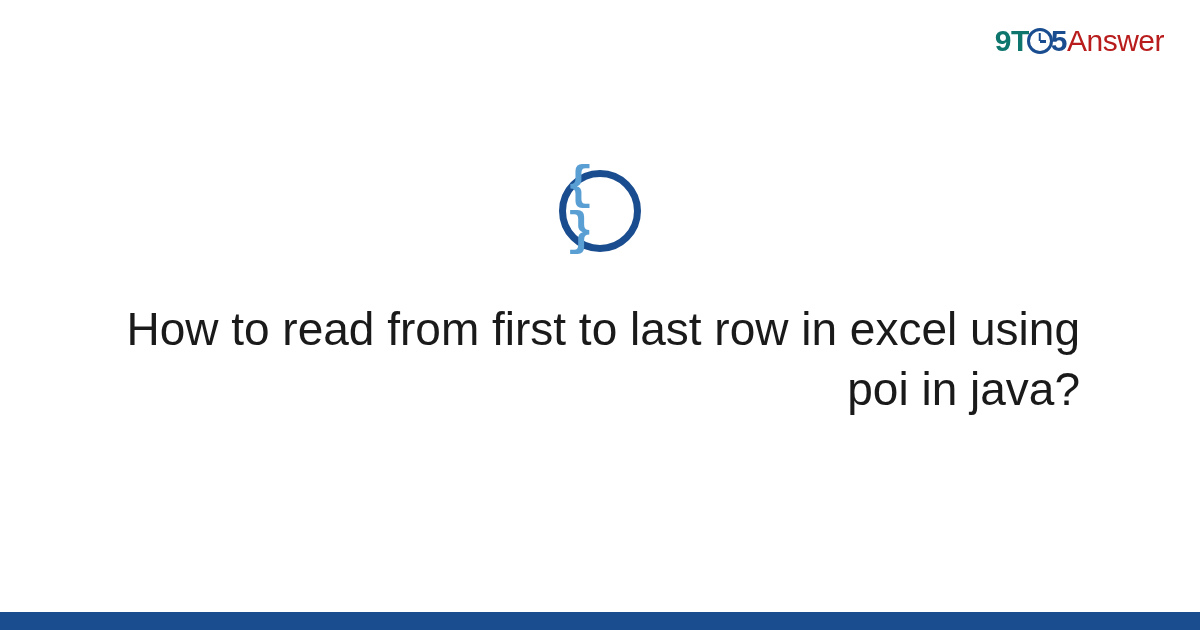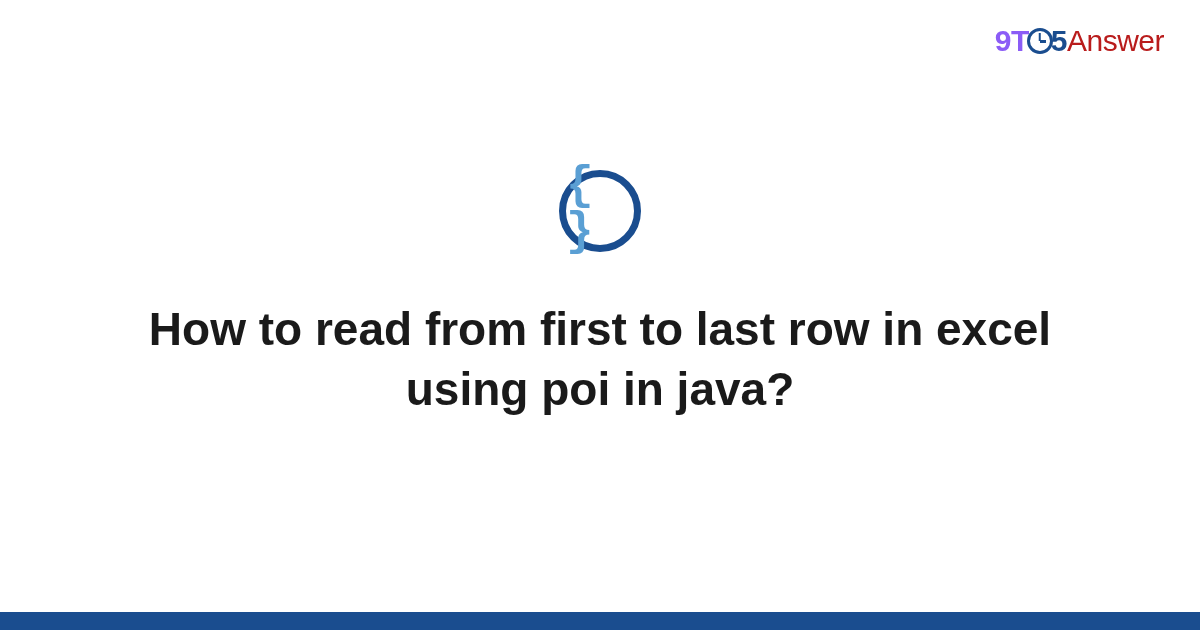--- a/index.html
+++ b/index.html
@@ -17,21 +17,21 @@
     }
     .logo {
       position: absolute;
       top: 24px;
       right: 36px;
       font-size: 30px;
       font-weight: 600;
       letter-spacing: -0.5px;
     }
     .logo-9t {
-      color: #8b5cf6;
+      color: #0f766e;
     }
     .logo-clock {
       display: inline-flex;
       align-items: center;
       justify-content: center;
       width: 26px;
       height: 26px;
       border: 3px solid #1a4d8f;
       border-radius: 50%;
       position: relative;
@@ -91,23 +91,23 @@
       font-size: 46px;
       font-weight: 700;
       color: #5a9fd4;
       letter-spacing: 2px;
       font-family: 'Courier New', monospace;
       line-height: 1;
       margin-top: -4px;
     }
     .question-title {
       font-size: 46px;
-      font-weight: 700;
+      font-weight: 400;
       color: #1a1a1a;
-      text-align: center;
+      text-align: right;
       line-height: 1.3;
       max-width: 960px;
     }
     .footer-bar {
       position: absolute;
       bottom: 0;
       left: 0;
       width: 100%;
       height: 18px;
       background: #1a4d8f;

